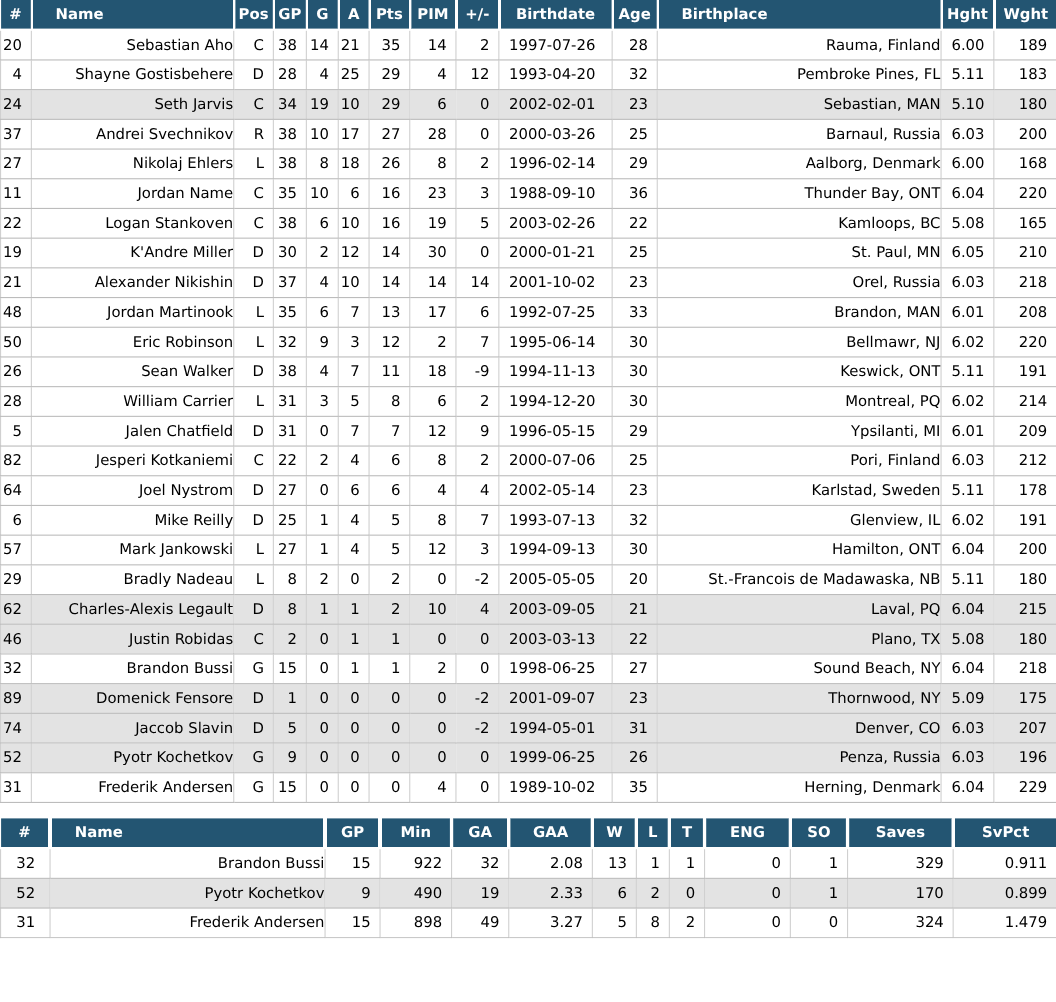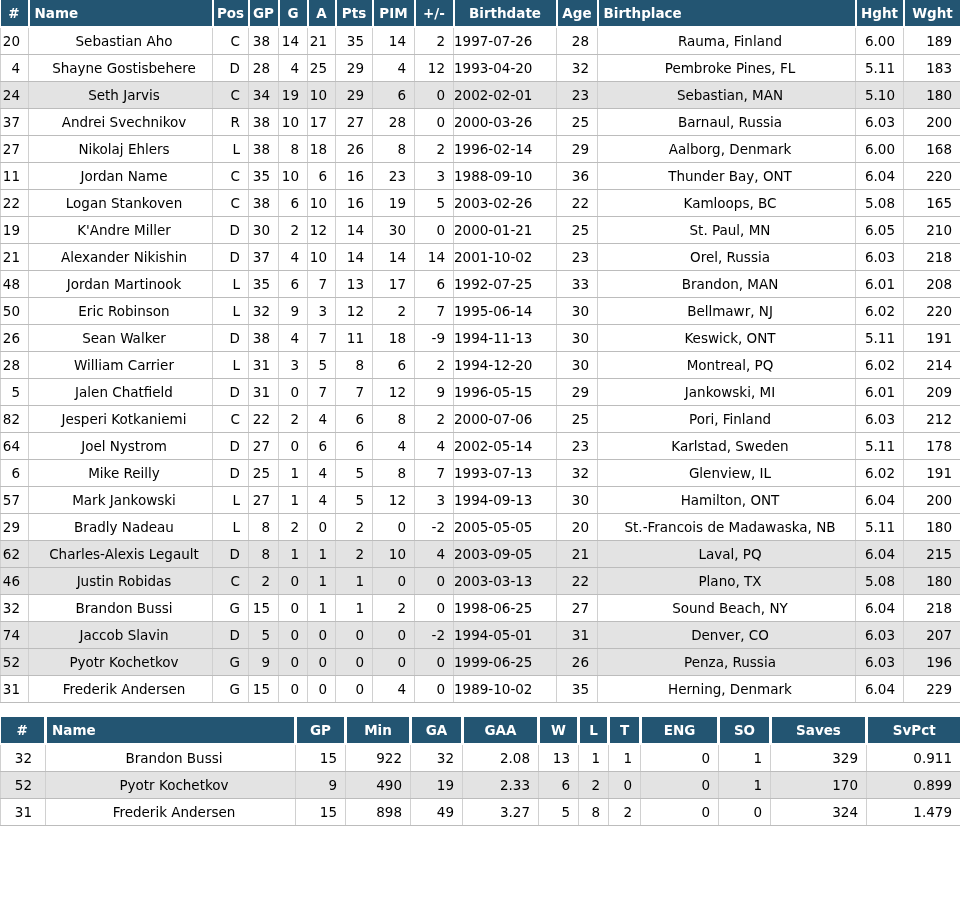--- a/index.html
+++ b/index.html
@@ -5,32 +5,32 @@
   html, body { margin:0; padding:0; background:#ffffff; }
   body { width:960px; font-family:"DejaVu Sans", sans-serif; color:#000; }
   table { border-collapse:collapse; table-layout:fixed; width:960px; font-size:13.5px; }
   th {
     background:#235572; color:#ffffff; font-weight:bold;
     height:26px; text-align:center; padding:0;
     border-bottom:2px solid #ffffff; white-space:nowrap; overflow:hidden;
   }
   th + th { border-left:2px solid #ffffff; }
   #goalies-table th + th { border-left:3px solid #ffffff; }
-  th.left { text-align:left; padding-left:5px; }
+  th.left { text-align:left; padding-left:21px; }
   td {
     height:26px; padding:0; white-space:nowrap; overflow:hidden;
     border-top:1px solid #bcbcbc; border-bottom:1px solid #bcbcbc;
     border-left:1px solid #d0d0d0; border-right:1px solid #d0d0d0;
     background:#ffffff; vertical-align:middle;
   }
   tr.shaded td { background:#e3e3e3; }
   td.num  { text-align:right; padding-right:8px; }
   td.gnum { text-align:right; padding-right:13px; }
-  td.date { text-align:left; padding-right:6px; }
-  td.txt  { text-align:center;  padding-left:7px; }
+  td.date { text-align:center; padding-right:6px; }
+  td.txt  { text-align:right;  padding-left:7px; }
   .table-gap { height:14px; background:#ffffff; }
 </style>
 </head>
 <body>
 
 <table id="skaters-table">
   <colgroup>
     <col style="width:28px">
       <col style="width:184px">
       <col style="width:36px">
@@ -278,21 +278,21 @@
         <td class="txt">Jalen Chatfield</td>
         <td class="num">D</td>
         <td class="num">31</td>
         <td class="num">0</td>
         <td class="num">7</td>
         <td class="num">7</td>
         <td class="num">12</td>
         <td class="num">9</td>
         <td class="date">1996-05-15</td>
         <td class="num">29</td>
-        <td class="txt">Jankowski, MI</td>
+        <td class="txt">Ypsilanti, MI</td>
         <td class="num">6.01</td>
         <td class="num">209</td>
       </tr>
       <tr>
         <td class="num">82</td>
         <td class="txt">Jesperi Kotkaniemi</td>
         <td class="num">C</td>
         <td class="num">22</td>
         <td class="num">2</td>
         <td class="num">4</td>
@@ -409,20 +409,36 @@
         <td class="num">0</td>
         <td class="num">1</td>
         <td class="num">1</td>
         <td class="num">2</td>
         <td class="num">0</td>
         <td class="date">1998-06-25</td>
         <td class="num">27</td>
         <td class="txt">Sound Beach, NY</td>
         <td class="num">6.04</td>
         <td class="num">218</td>
+      </tr>
+      <tr class="shaded">
+        <td class="num">89</td>
+        <td class="txt">Domenick Fensore</td>
+        <td class="num">D</td>
+        <td class="num">1</td>
+        <td class="num">0</td>
+        <td class="num">0</td>
+        <td class="num">0</td>
+        <td class="num">0</td>
+        <td class="num">-2</td>
+        <td class="date">2001-09-07</td>
+        <td class="num">23</td>
+        <td class="txt">Thornwood, NY</td>
+        <td class="num">5.09</td>
+        <td class="num">175</td>
       </tr>
       <tr class="shaded">
         <td class="num">74</td>
         <td class="txt">Jaccob Slavin</td>
         <td class="num">D</td>
         <td class="num">5</td>
         <td class="num">0</td>
         <td class="num">0</td>
         <td class="num">0</td>
         <td class="num">0</td>

